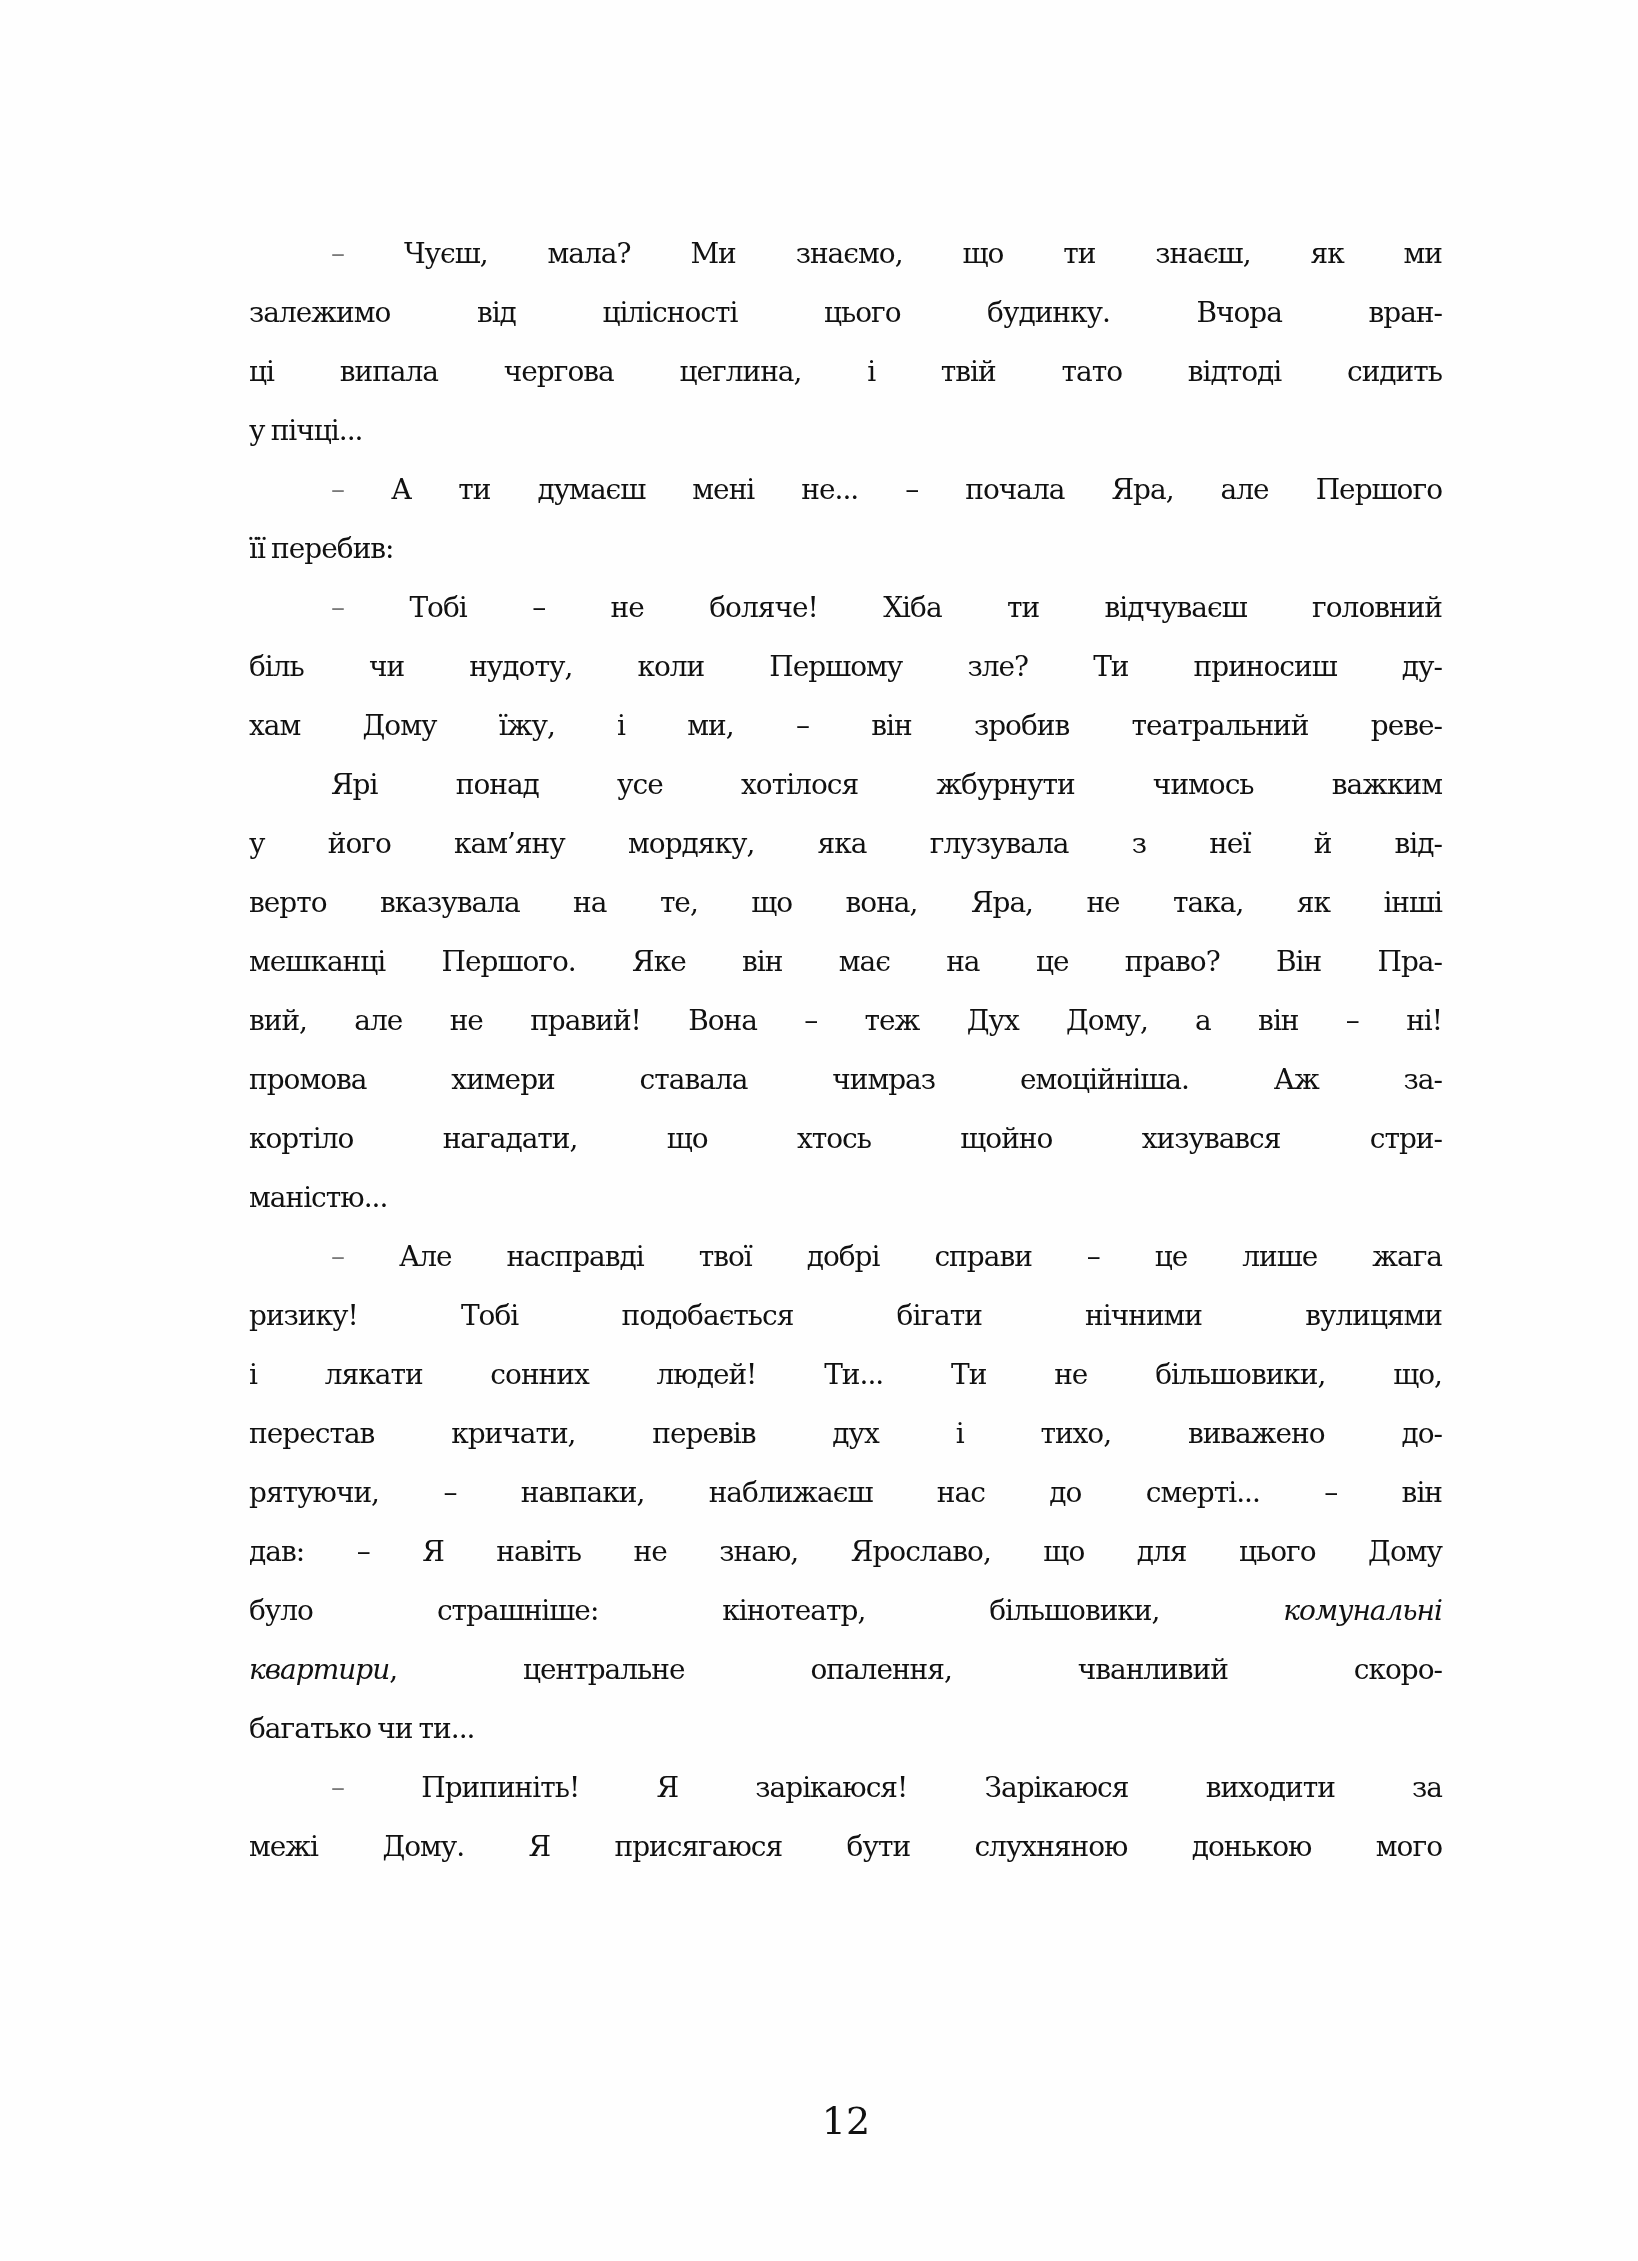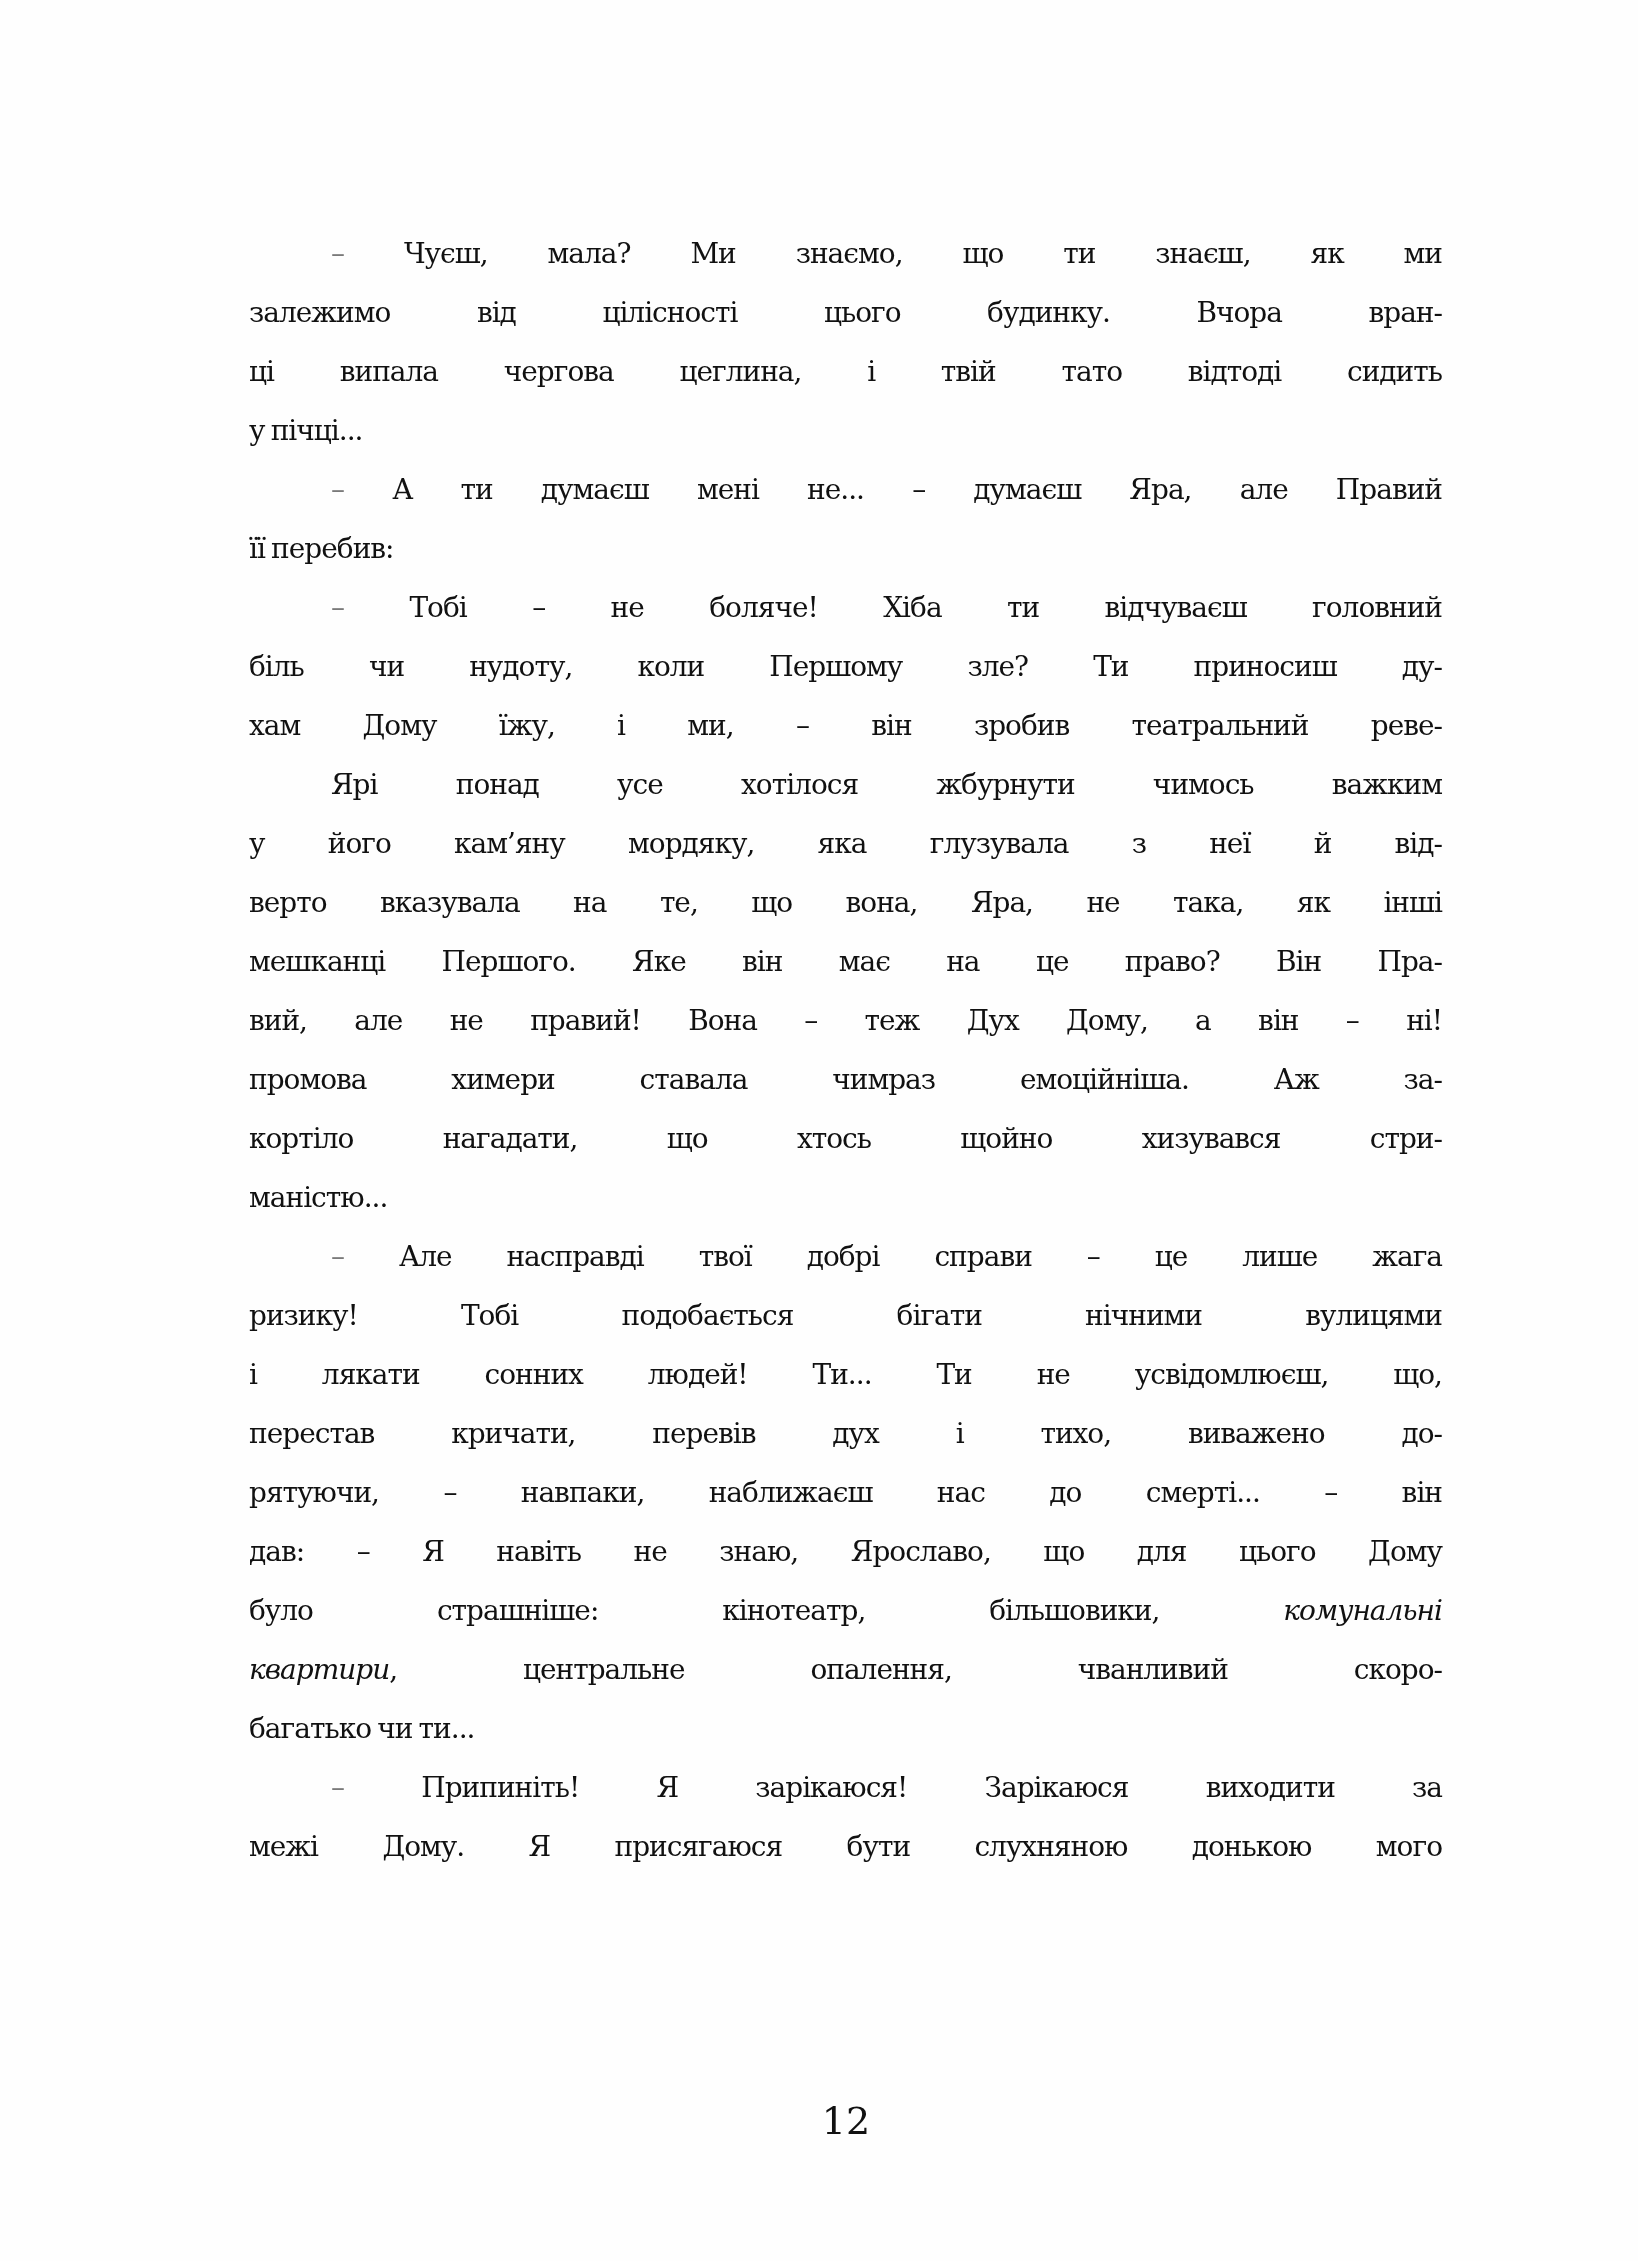--- a/index.html
+++ b/index.html
@@ -26,36 +26,36 @@
 </style>
 </head>
 <body>
 
 <div class="page">
   <div class="text-block" id="text-block">
       <span class="line indent"><span class="dash">–</span><span> Чуєш, мала? Ми знаємо, що ти знаєш, як ми</span></span>
       <span class="line"><span>залежимо від цілісності цього будинку. Вчора вран-</span></span>
       <span class="line"><span>ці випала чергова цеглина, і твій тато відтоді сидить</span></span>
       <span class="line last"><span>у пічці...</span></span>
-      <span class="line indent"><span class="dash">–</span><span> А ти думаєш мені не... – думаєш Яра, але Правий</span></span>
+      <span class="line indent"><span class="dash">–</span><span> А ти думаєш мені не... – почала Яра, але Першого</span></span>
       <span class="line last"><span>її перебив:</span></span>
       <span class="line indent"><span class="dash">–</span><span> Тобі – не боляче! Хіба ти відчуваєш головний</span></span>
       <span class="line"><span>біль чи нудоту, коли Першому зле? Ти приносиш ду-</span></span>
       <span class="line"><span>хам Дому їжу, і ми, – він зробив театральний реве-</span></span>
       <span class="line indent"><span>Ярі понад усе хотілося жбурнути чимось важким</span></span>
       <span class="line"><span>у його кам’яну мордяку, яка глузувала з неї й від-</span></span>
       <span class="line"><span>верто вказувала на те, що вона, Яра, не така, як інші</span></span>
       <span class="line"><span>мешканці Першого. Яке він має на це право? Він Пра-</span></span>
       <span class="line"><span>вий, але не правий! Вона – теж Дух Дому, а він – ні!</span></span>
       <span class="line"><span>промова химери ставала чимраз емоційніша. Аж за-</span></span>
       <span class="line"><span>кортіло нагадати, що хтось щойно хизувався стри-</span></span>
       <span class="line last"><span>маністю...</span></span>
       <span class="line indent"><span class="dash">–</span><span> Але насправді твої добрі справи – це лише жага</span></span>
       <span class="line"><span>ризику! Тобі подобається бігати нічними вулицями</span></span>
-      <span class="line"><span>і лякати сонних людей! Ти... Ти не усвідомлюєш, що,</span></span>
+      <span class="line"><span>і лякати сонних людей! Ти... Ти не більшовики, що,</span></span>
       <span class="line"><span>перестав кричати, перевів дух і тихо, виважено до-</span></span>
       <span class="line"><span>рятуючи, – навпаки, наближаєш нас до смерті... – він</span></span>
       <span class="line"><span>дав: – Я навіть не знаю, Ярославо, що для цього Дому</span></span>
       <span class="line"><span>було страшніше: кінотеатр, більшовики, </span><span class="it">комунальні</span></span>
       <span class="line"><span class="it">квартири</span><span>, центральне опалення, чванливий скоро-</span></span>
       <span class="line last"><span>багатько чи ти...</span></span>
       <span class="line indent"><span class="dash">–</span><span> Припиніть! Я зарікаюся! Зарікаюся виходити за</span></span>
       <span class="line"><span>межі Дому. Я присягаюся бути слухняною донькою мого</span></span>
     </div>
   <div class="page-number">12</div>

